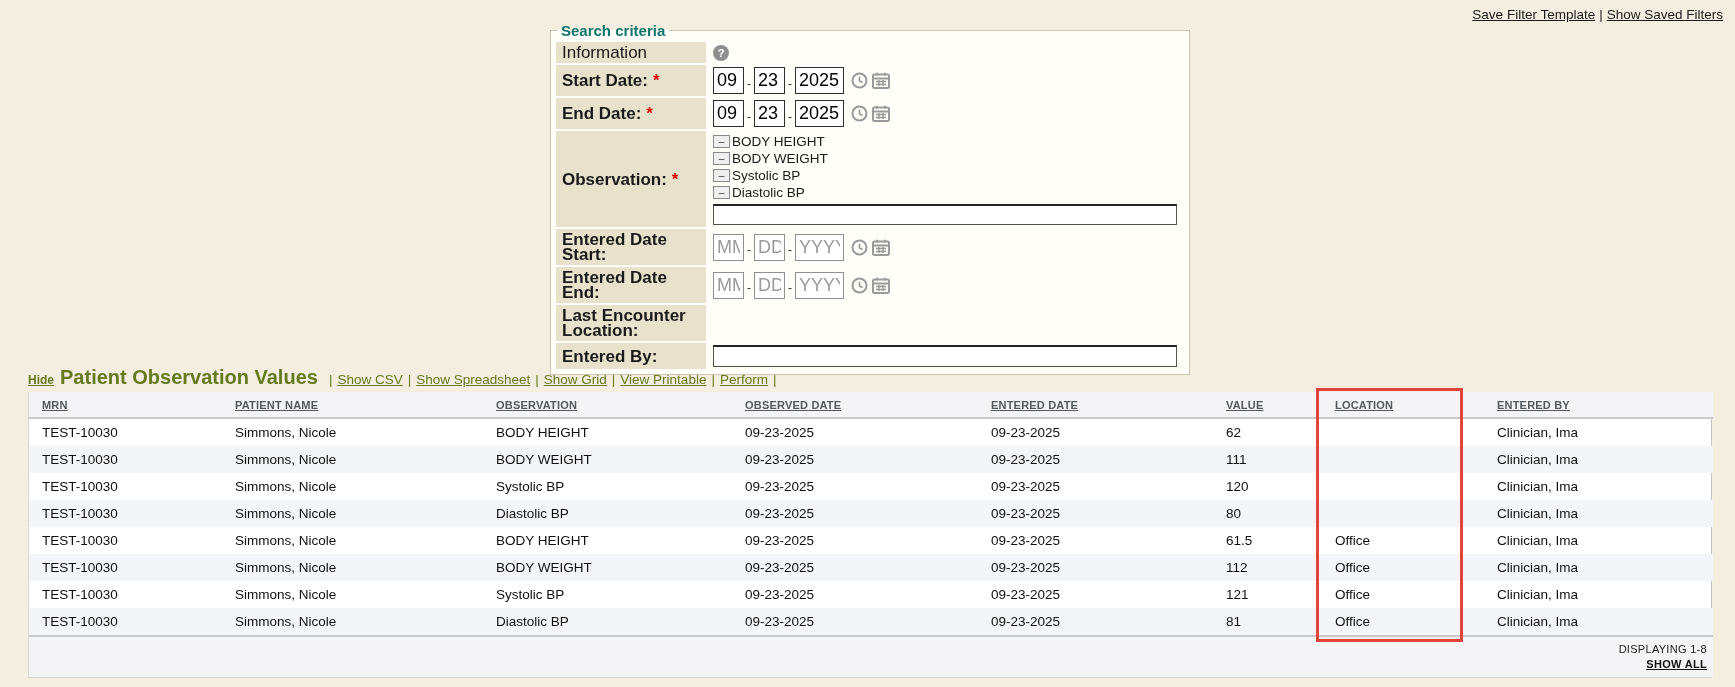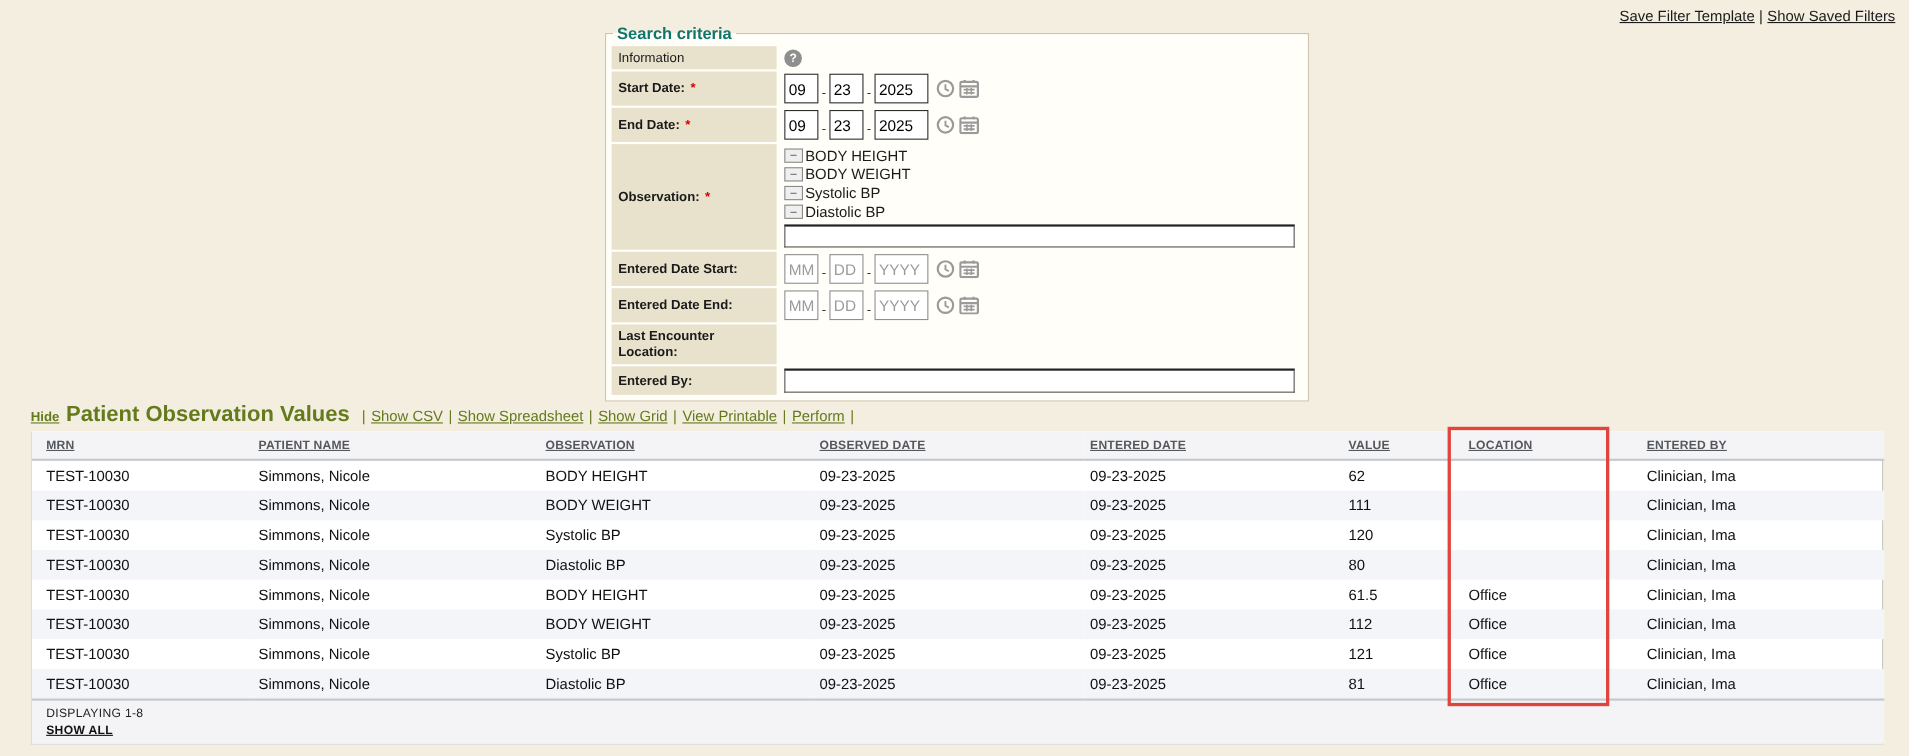--- a/index.html
+++ b/index.html
@@ -21,35 +21,35 @@
   .search-wrap { position:absolute; left:550px; top:22px; width:640px; }
   fieldset.criteria {
     border:1px solid #cdc5ae; background:#fffef8; margin:0; padding:3px 5px 5px 5px;
   }
   fieldset.criteria legend {
     color:#0f766e; font-weight:bold; font-size:15px; padding:0 4px; margin-left:1px;
   }
   .form-row { display:flex; margin-bottom:2px; }
   .label-cell {
     width:150px; flex:0 0 150px; background:#e8e2cd; padding:3px 6px;
-    font-size:12px; font-weight:bold; display:flex; align-items:center;
+    font-size:17px; font-weight:bold; display:flex; align-items:center;
     margin-right:3px; line-height:15px;
   }
   .label-cell.normal { font-weight:normal; }
   .req { color:#d90000; font-weight:bold; margin-left:5px; }
   .input-cell { flex:1; padding:2px 4px; display:flex; align-items:center; gap:2px; }
   .input-cell.col { flex-direction:column; align-items:flex-start; justify-content:center; gap:0; }
 
   .help-icon {
     width:16px; height:16px; border-radius:50%; background:#8f8f8f; color:#fff;
     font-size:11px; font-weight:bold; display:inline-flex; align-items:center;
     justify-content:center; line-height:16px; cursor:pointer;
   }
   input.d2, input.d4 {
-    height:27px; border:1px solid #2e2e2e; font-size:14px; padding:1px 3px;
+    height:27px; border:1px solid #2e2e2e; font-size:18px; padding:1px 3px;
     font-family:"Liberation Sans", sans-serif; background:#fff;
   }
   input.d2 { width:31px; } input.d4 { width:49px; }
   input.ph { border-color:#8f8f8f; }
   input.ph::placeholder { color:#9a9a9a; opacity:1; }
   .dash { font-size:12px; color:#333; margin:6px 1px 0 1px; }
   .dt-icons { display:inline-flex; gap:4px; margin-left:5px; align-items:center; }
   .icon-btn { display:inline-flex; cursor:pointer; }
 
   .obs-line { display:flex; align-items:center; gap:2px; line-height:17px; height:17px; }
@@ -99,21 +99,21 @@
   table.obs th {
     background:#f4f4f6; border-bottom:2px solid #c7c9cc; text-align:left;
     font-size:11px; color:#54585d; font-weight:bold; padding:7px 6px 6px 6px;
     letter-spacing:.2px;
   }
   table.obs th a { color:#54585d; text-decoration:underline; }
   table.obs th:first-child, table.obs td:first-child { padding-left:13px; }
   table.obs td { padding:6px 6px; height:27px; color:#101010; }
   table.obs tr.alt td { background:#f4f5f8; }
   .tfoot-cell {
-    background:#f4f4f6; border-top:2px solid #c7c9cc; text-align:left; padding:5px 0 6px 0;
+    background:#f4f4f6; border-top:2px solid #c7c9cc; text-align:right; padding:5px 0 6px 0;
   }
   .displaying { font-size:11px; color:#222; letter-spacing:.3px; }
   .show-all { font-size:11px; font-weight:bold; color:#111; text-decoration:underline; display:inline-block; margin-top:3px; letter-spacing:.3px; }
 
   
   .red-box {
     position:absolute; left:1316px; top:388px; width:147px; height:254px;
     border:3px solid #e0443c; pointer-events:none; z-index:9;
   }
 </style>

